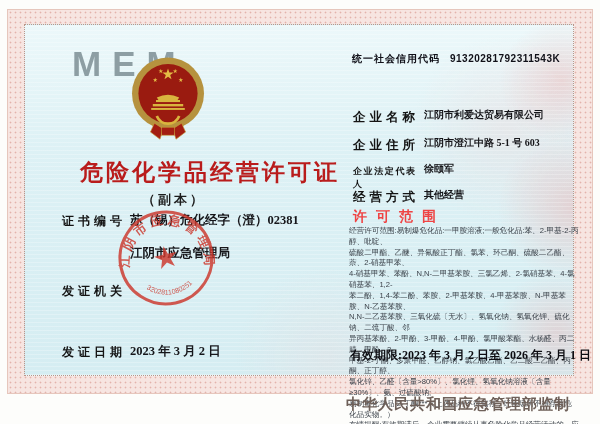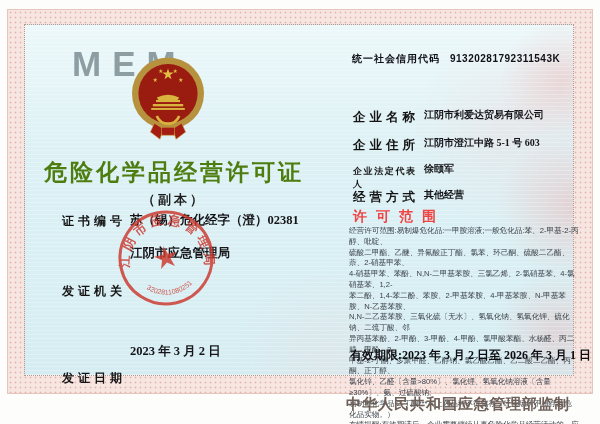--- a/index.html
+++ b/index.html
@@ -20,21 +20,21 @@
           radial-gradient(circle at 88% 30%, rgba(244,205,205,0.28), rgba(244,205,205,0) 95px),
           radial-gradient(circle at 55% 95%, rgba(244,205,205,0.20), rgba(244,205,205,0) 90px),
           linear-gradient(180deg,#ecf8fa 0%,#ddf1f5 35%,#d5edf2 100%);
         border:1px dotted #bb9689;}
   .inner::after{content:"";position:absolute;inset:0;pointer-events:none;
         background:repeating-linear-gradient(0deg, rgba(255,255,255,0.25) 0 1px, transparent 1px 4px);}
   .abs{position:absolute;}
   .watermark{left:72px;top:44px;font-family:"Liberation Sans",sans-serif;font-weight:bold;
         font-size:35px;letter-spacing:11px;color:rgba(125,142,148,0.85);}
   .title{left:0;top:157px;width:348px;text-align:center;font-size:23px;font-weight:bold;
-        color:#4d7c0f;letter-spacing:3px;}
+        color:#b91c1c;letter-spacing:3px;padding-left:36px;}
   .subtitle{left:0;top:191px;width:348px;text-align:center;font-size:13px;color:#1d1d1d;
         letter-spacing:3px;font-weight:bold;}
   .jlabel{display:inline-block;text-align:justify;text-align-last:justify;
         font-weight:bold;color:#141414;}
   .lrow-label{left:62px;width:60px;font-size:12px;font-family:Liberation Mono, monospace;}
   .val{color:#16161a;font-weight:bold;}
   .credit{left:352px;top:52px;font-size:10px;color:#101018;}
   .credit b{letter-spacing:1px;}
   .credit .code{font-family:"Liberation Sans",sans-serif;font-weight:bold;margin-left:10px;letter-spacing:0.5px;}
   .rrow-label{left:353px;width:62px;font-size:12.5px;}
@@ -83,21 +83,21 @@
 
   <div class="abs title">危险化学品经营许可证</div>
   <div class="abs subtitle">（副本）</div>
 
   <span class="abs jlabel lrow-label" style="top:213px;">证书编号</span>
   <span class="abs val" style="left:130px;top:212px;font-size:12.5px;">苏（锡）危化经字（澄）02381</span>
 
   <span class="abs jlabel lrow-label" style="top:246px;margin-top:37px;">发证机关</span>
   <span class="abs val" style="left:130px;top:245px;font-size:12.5px;">江阴市应急管理局</span>
 
-  <span class="abs jlabel lrow-label" style="top:344px;margin-top:26px;">发证日期</span>
+  <span class="abs jlabel lrow-label" style="top:344px;">发证日期</span>
   <span class="abs val" style="left:130px;top:343px;font-size:12.5px;">2023 年 3 月 2 日</span>
 
   <svg class="abs seal" width="100" height="100" viewBox="0 0 100 100">
     <defs>
       <path id="sealArcTop" d="M 13 63 A 38 38 0 1 1 87 63" fill="none"></path>
       <path id="sealArcBottom" d="M 19 69 A 36 36 0 0 0 81 69" fill="none"></path>
     </defs>
     <circle cx="50" cy="50" r="46" fill="none" stroke="#cc372c" stroke-width="3"></circle>
     <use href="#star" transform="translate(50,50) scale(12)" fill="#cc372c"></use>
     <text fill="#cc372c" font-size="12.5" font-weight="bold" letter-spacing="4" font-family="'Liberation Serif',serif">

